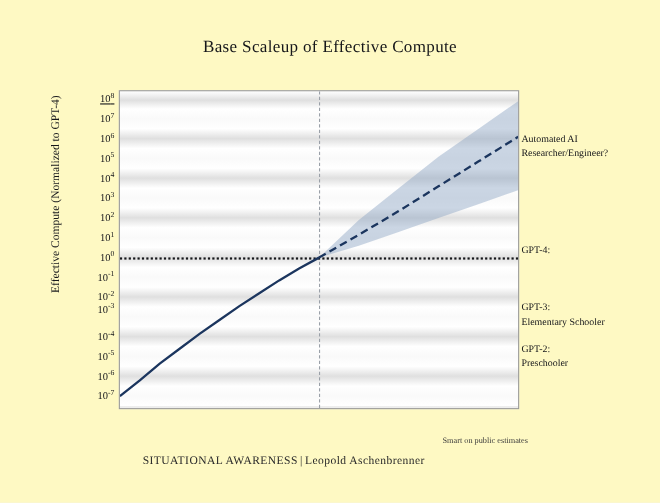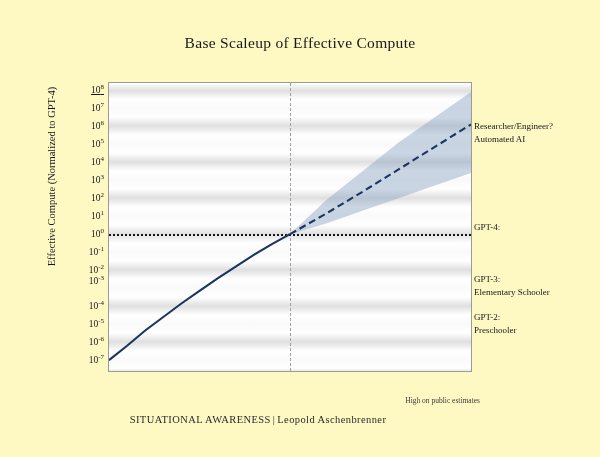--- a/index.html
+++ b/index.html
@@ -204,35 +204,35 @@
     <svg id="plot-svg" width="362" height="288">
       <polygon id="band-poly" fill="#8ba3c4" fill-opacity="0.45" stroke="none" points="181.00,151.20 217.20,117.00 253.40,88.20 289.60,59.40 325.80,34.20 362.00,9.00 362.00,90.00 325.80,102.60 289.60,115.20 253.40,127.80 217.20,140.40 181.00,151.20"></polygon>
       <polyline id="hist-line" fill="none" stroke="#1b355e" stroke-width="2.1" points="0.00,277.20 18.10,262.80 36.20,247.50 54.30,234.00 72.40,220.50 90.50,207.90 108.60,195.30 126.70,183.60 144.80,171.90 162.90,161.10 181.00,151.20"></polyline>
       <polyline id="proj-line" fill="none" stroke="#1b355e" stroke-width="2.1" stroke-dasharray="7,4" points="181.00,151.20 217.20,130.50 253.40,108.90 289.60,86.40 325.80,63.90 362.00,41.40"></polyline>
     </svg>
   </div>
 
 
   <div id="annotations">
       <div class="annot" style="top: 120.4px;">
+        <div>Automated AI</div>
         <div>Researcher/Engineer?</div>
-        <div>Automated AI</div>
       </div>
       <div class="annot" style="top: 221.2px;">
         <div>GPT-4:</div>
       </div>
       <div class="annot" style="top: 273.4px;">
         <div>GPT-3:</div>
         <div>Elementary Schooler</div>
       </div>
       <div class="annot" style="top: 311.2px;">
         <div>GPT-2:</div>
         <div>Preschooler</div>
       </div>
     </div>
 
-  <div id="source-note">High on public estimates</div>
+  <div id="source-note">Smart on public estimates</div>
 
   <div id="footer">
     <span>SITUATIONAL AWARENESS</span><span class="sep">|</span><span>Leopold Aschenbrenner</span>
   </div>
 
 </div>
 
 </body></html>

